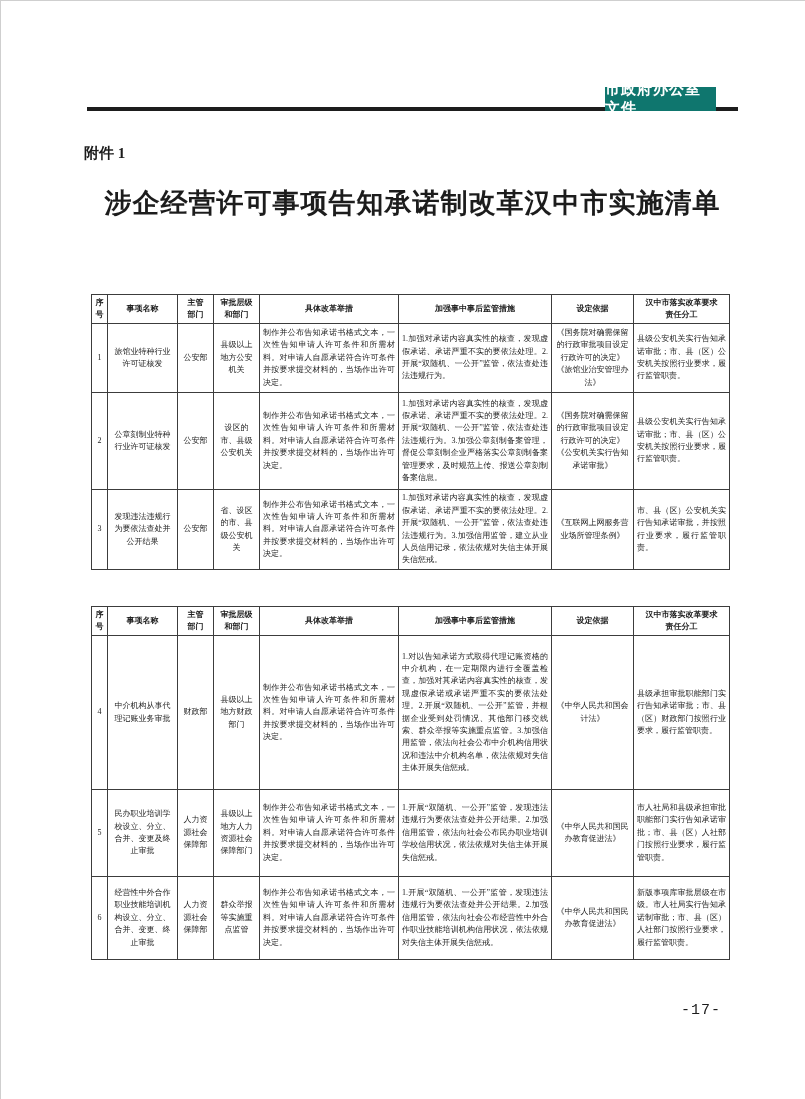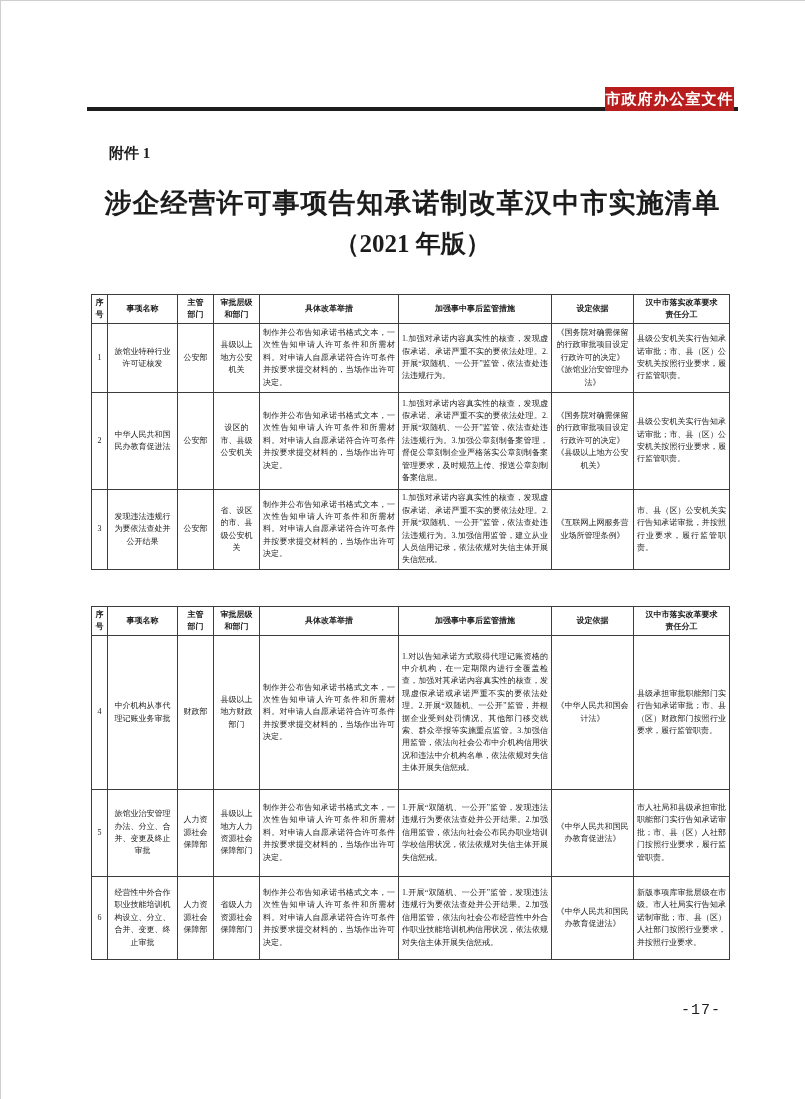--- a/index.html
+++ b/index.html
@@ -3,28 +3,28 @@
 <meta charset="utf-8">
 <style>
   html,body{margin:0;padding:0;background:#fff;}
   .page{
     position:relative;width:805px;height:1099px;background:#ffffff;
     font-family:"Liberation Serif","DejaVu Serif",serif;color:#1c1c1c;
     border-left:1px solid #cfcfcf;border-top:1px solid #cfcfcf;box-sizing:border-box;
     overflow:hidden;
   }
   .badge{
-    position:absolute;top:86px;left:604px;width:129px;height:24px;
-    background:#b91c1c;color:#ffffff;
+    position:absolute;top:86px;left:604px;width:111px;height:24px;
+    background:#0f766e;color:#ffffff;
     font-family:"Liberation Sans","DejaVu Sans",sans-serif;
     font-weight:bold;font-size:15px;letter-spacing:1px;
     display:flex;align-items:center;justify-content:center;z-index:2;
   }
   .rule{position:absolute;top:106px;left:86px;width:651px;height:4px;background:#1d1d1d;}
-  .attach{position:absolute;top:143px;left:108px;font-size:15px;font-weight:bold;}
+  .attach{position:absolute;top:143px;left:83px;font-size:15px;font-weight:bold;}
   .title1{
     position:absolute;top:184px;left:86px;width:651px;text-align:center;
     font-size:27px;font-weight:bold;letter-spacing:1px;white-space:nowrap;
   }
   .title2{position:absolute;top:226px;left:86px;width:651px;text-align:center;font-size:25px;font-weight:bold;}
   table.t{
     position:absolute;left:90px;width:638px;border-collapse:collapse;table-layout:fixed;
     font-size:8px;line-height:1.55;color:#222;
   }
   .t1{top:293px;}
@@ -43,21 +43,20 @@
 </head>
 <body>
 
 <div class="page">
 
   <div class="badge">市政府办公室文件</div>
   <div class="rule"></div>
 
   <div class="attach">附件 1</div>
   <div class="title1">涉企经营许可事项告知承诺制改革汉中市实施清单</div>
-  <div class="title2">（2021 年版）</div>
 
   <table class="t t1">
     <colgroup>
         <col class="w0">
         <col class="w1">
         <col class="w2">
         <col class="w3">
         <col class="w4">
         <col class="w5">
         <col class="w6">
@@ -85,26 +84,26 @@
         <td class="c">旅馆业特种行业许可证核发</td>
         <td class="c">公安部</td>
         <td class="c">县级以上地方公安机关</td>
         <td class="l">制作并公布告知承诺书格式文本，一次性告知申请人许可条件和所需材料。对申请人自愿承诺符合许可条件并按要求提交材料的，当场作出许可决定。</td>
         <td class="l">1.加强对承诺内容真实性的核查，发现虚假承诺、承诺严重不实的要依法处理。2.开展“双随机、一公开”监管，依法查处违法违规行为。</td>
         <td class="c">《国务院对确需保留的行政审批项目设定行政许可的决定》《旅馆业治安管理办法》</td>
         <td class="l">县级公安机关实行告知承诺审批；市、县（区）公安机关按照行业要求，履行监管职责。</td>
       </tr>
       <tr style="height:97px;">
         <td class="c">2</td>
-        <td class="c">中华人民共和国民办教育促进法</td>
+        <td class="c">公章刻制业特种行业许可证核发</td>
         <td class="c">公安部</td>
         <td class="c">设区的市、县级公安机关</td>
         <td class="l">制作并公布告知承诺书格式文本，一次性告知申请人许可条件和所需材料。对申请人自愿承诺符合许可条件并按要求提交材料的，当场作出许可决定。</td>
         <td class="l">1.加强对承诺内容真实性的核查，发现虚假承诺、承诺严重不实的要依法处理。2.开展“双随机、一公开”监管，依法查处违法违规行为。3.加强公章刻制备案管理，督促公章刻制企业严格落实公章刻制备案管理要求，及时规范上传、报送公章刻制备案信息。</td>
-        <td class="c">《国务院对确需保留的行政审批项目设定行政许可的决定》《县级以上地方公安机关》</td>
+        <td class="c">《国务院对确需保留的行政审批项目设定行政许可的决定》《公安机关实行告知承诺审批》</td>
         <td class="l">县级公安机关实行告知承诺审批；市、县（区）公安机关按照行业要求，履行监管职责。</td>
       </tr>
       <tr style="height:80px;">
         <td class="c">3</td>
         <td class="c">发现违法违规行为要依法查处并公开结果</td>
         <td class="c">公安部</td>
         <td class="c">省、设区的市、县级公安机关</td>
         <td class="l">制作并公布告知承诺书格式文本，一次性告知申请人许可条件和所需材料。对申请人自愿承诺符合许可条件并按要求提交材料的，当场作出许可决定。</td>
         <td class="l">1.加强对承诺内容真实性的核查，发现虚假承诺、承诺严重不实的要依法处理。2.开展“双随机、一公开”监管，依法查处违法违规行为。3.加强信用监管，建立从业人员信用记录，依法依规对失信主体开展失信惩戒。</td>
         <td class="c">《互联网上网服务营业场所管理条例》</td>
@@ -146,36 +145,36 @@
         <td class="c">中介机构从事代理记账业务审批</td>
         <td class="c">财政部</td>
         <td class="c">县级以上地方财政部门</td>
         <td class="l">制作并公布告知承诺书格式文本，一次性告知申请人许可条件和所需材料。对申请人自愿承诺符合许可条件并按要求提交材料的，当场作出许可决定。</td>
         <td class="l">1.对以告知承诺方式取得代理记账资格的中介机构，在一定期限内进行全覆盖检查，加强对其承诺内容真实性的核查，发现虚假承诺或承诺严重不实的要依法处理。2.开展“双随机、一公开”监管，并根据企业受到处罚情况、其他部门移交线索、群众举报等实施重点监管。3.加强信用监管，依法向社会公布中介机构信用状况和违法中介机构名单，依法依规对失信主体开展失信惩戒。</td>
         <td class="c">《中华人民共和国会计法》</td>
         <td class="l">县级承担审批职能部门实行告知承诺审批；市、县（区）财政部门按照行业要求，履行监管职责。</td>
       </tr>
       <tr style="height:87px;">
         <td class="c">5</td>
-        <td class="c">旅馆业治安管理办法、分立、合并、变更及终止审批</td>
+        <td class="c">民办职业培训学校设立、分立、合并、变更及终止审批</td>
         <td class="c">人力资源社会保障部</td>
         <td class="c">县级以上地方人力资源社会保障部门</td>
         <td class="l">制作并公布告知承诺书格式文本，一次性告知申请人许可条件和所需材料。对申请人自愿承诺符合许可条件并按要求提交材料的，当场作出许可决定。</td>
         <td class="l">1.开展“双随机、一公开”监管，发现违法违规行为要依法查处并公开结果。2.加强信用监管，依法向社会公布民办职业培训学校信用状况，依法依规对失信主体开展失信惩戒。</td>
         <td class="c">《中华人民共和国民办教育促进法》</td>
         <td class="l">市人社局和县级承担审批职能部门实行告知承诺审批；市、县（区）人社部门按照行业要求，履行监管职责。</td>
       </tr>
       <tr style="height:83px;">
         <td class="c">6</td>
         <td class="c">经营性中外合作职业技能培训机构设立、分立、合并、变更、终止审批</td>
         <td class="c">人力资源社会保障部</td>
-        <td class="c">省级人力资源社会保障部门</td>
+        <td class="c">群众举报等实施重点监管</td>
         <td class="l">制作并公布告知承诺书格式文本，一次性告知申请人许可条件和所需材料。对申请人自愿承诺符合许可条件并按要求提交材料的，当场作出许可决定。</td>
         <td class="l">1.开展“双随机、一公开”监管，发现违法违规行为要依法查处并公开结果。2.加强信用监管，依法向社会公布经营性中外合作职业技能培训机构信用状况，依法依规对失信主体开展失信惩戒。</td>
         <td class="c">《中华人民共和国民办教育促进法》</td>
-        <td class="l">新版事项库审批层级在市级。市人社局实行告知承诺制审批；市、县（区）人社部门按照行业要求，并按照行业要求。</td>
+        <td class="l">新版事项库审批层级在市级。市人社局实行告知承诺制审批；市、县（区）人社部门按照行业要求，履行监管职责。</td>
       </tr>
     </tbody>
   </table>
 
   <div class="pageno">-17-</div>
 
 </div>
 
 </body></html>

